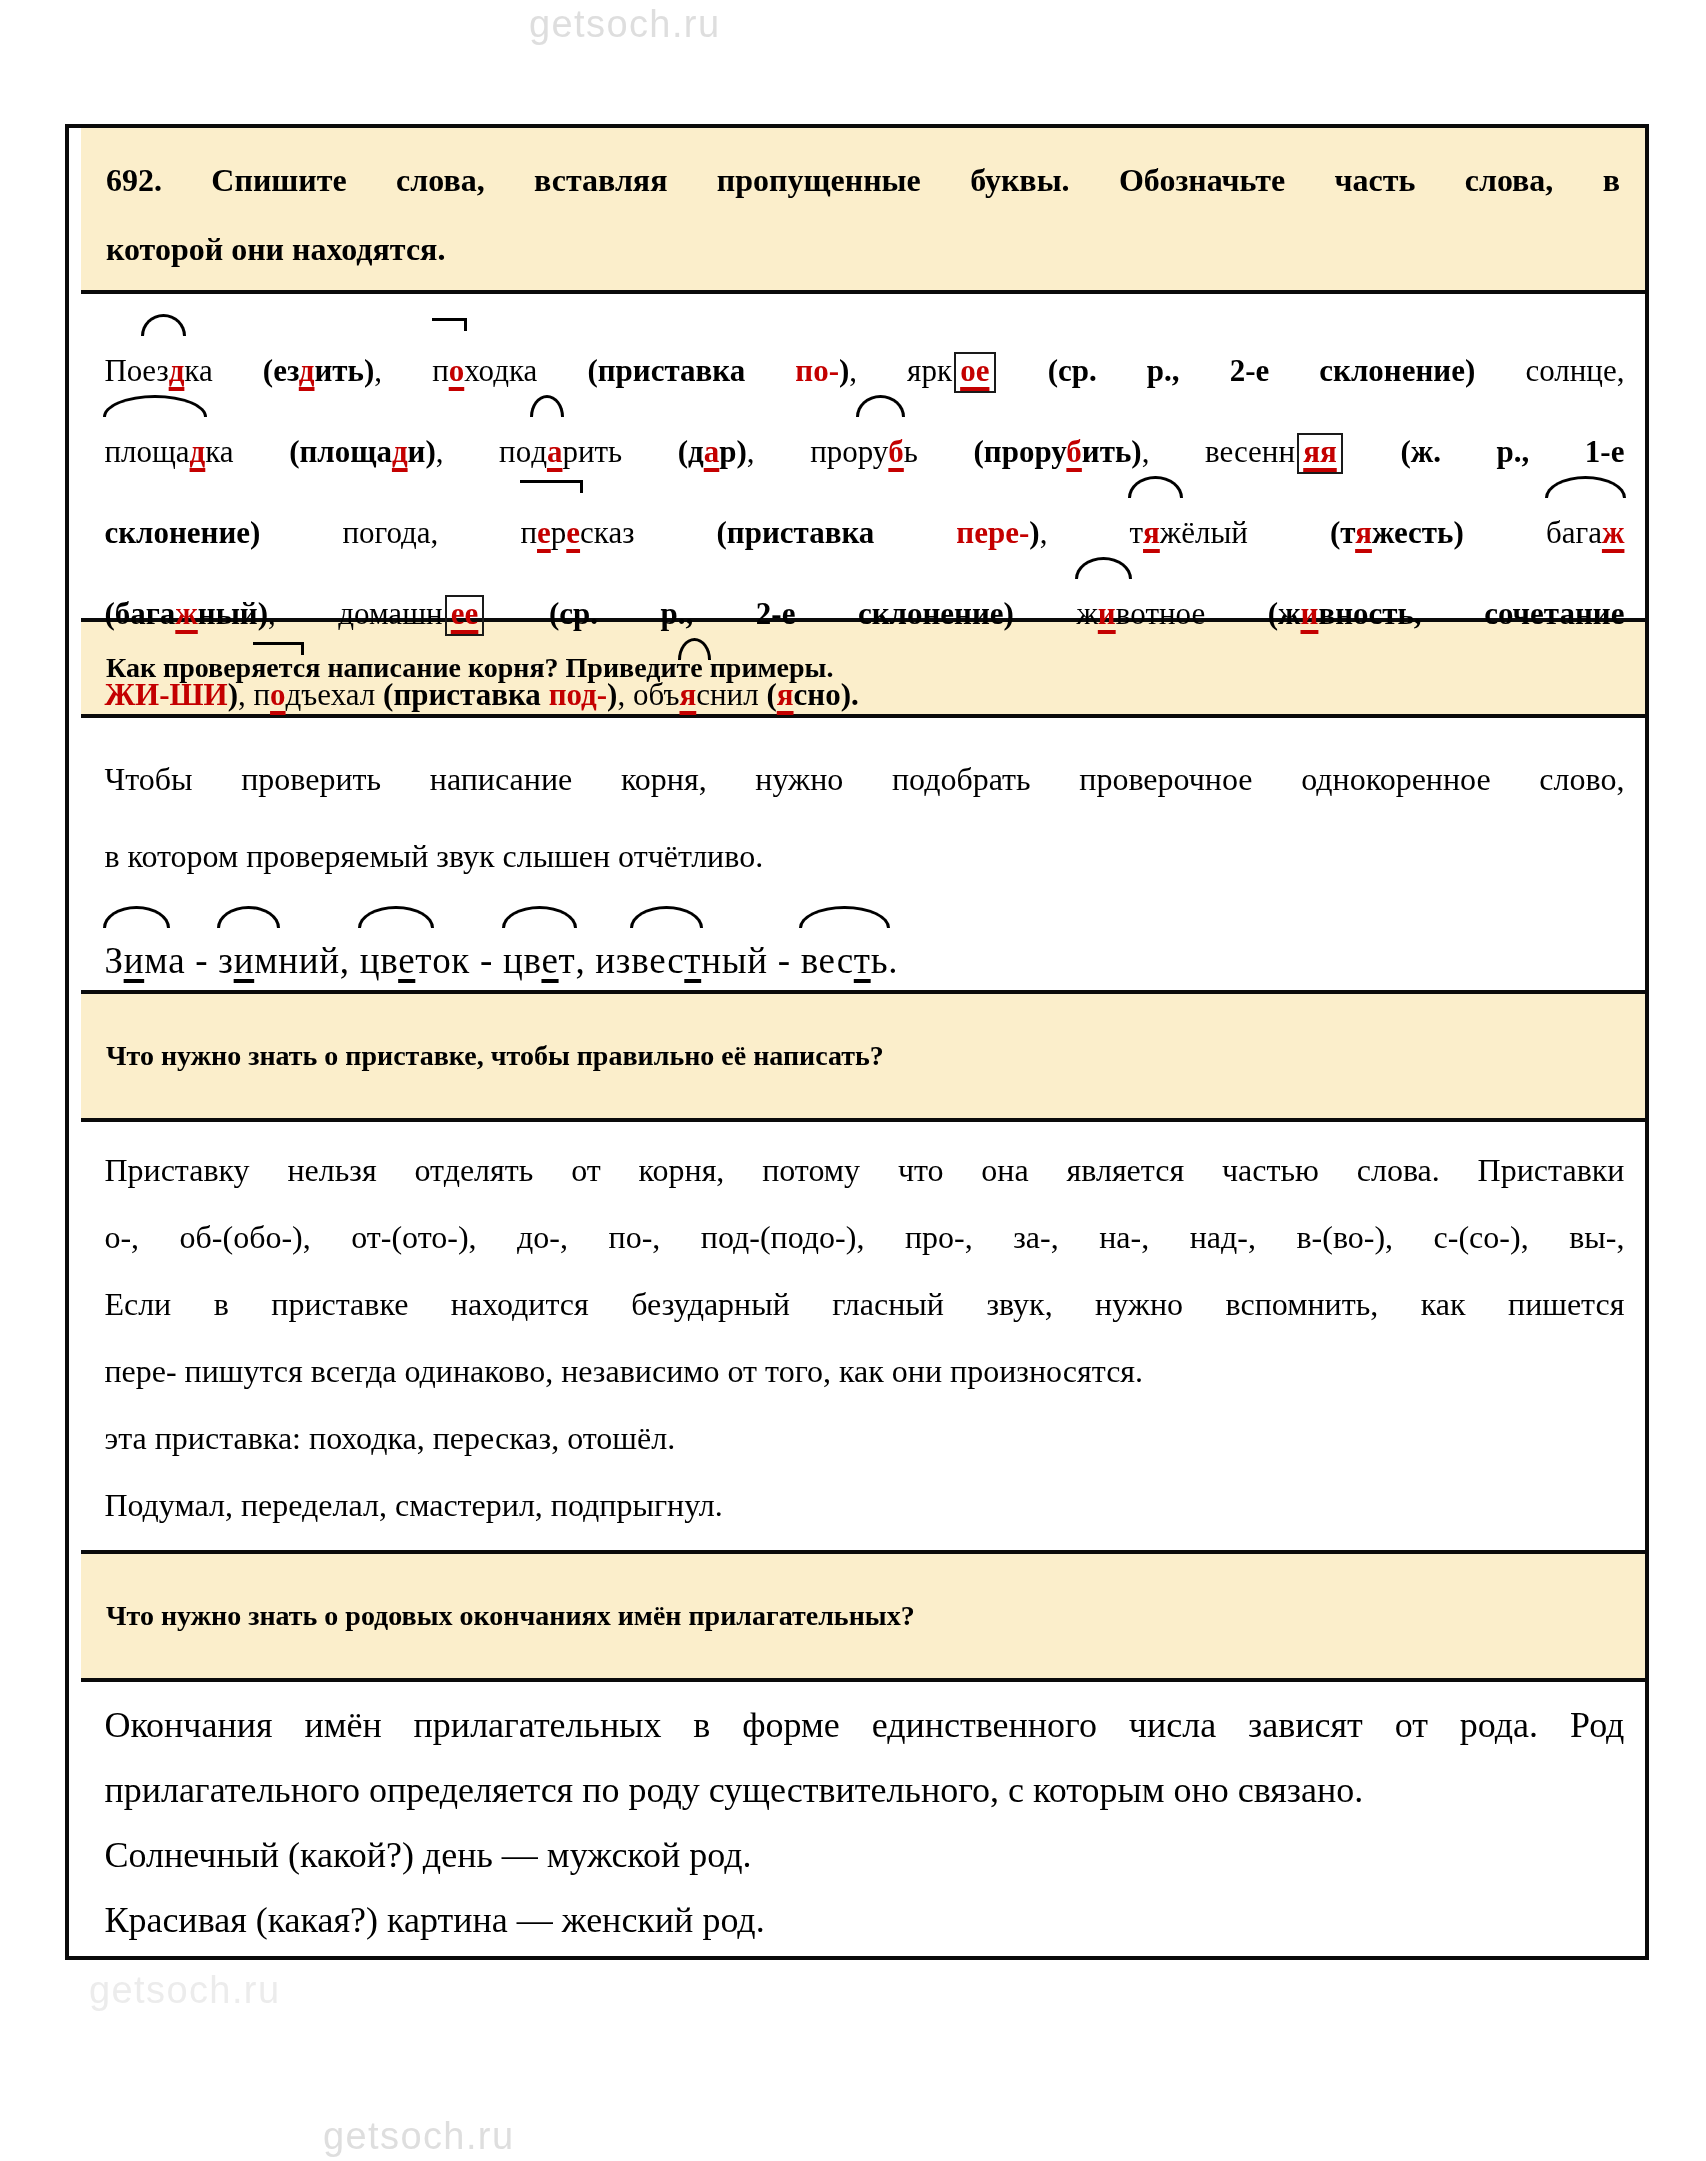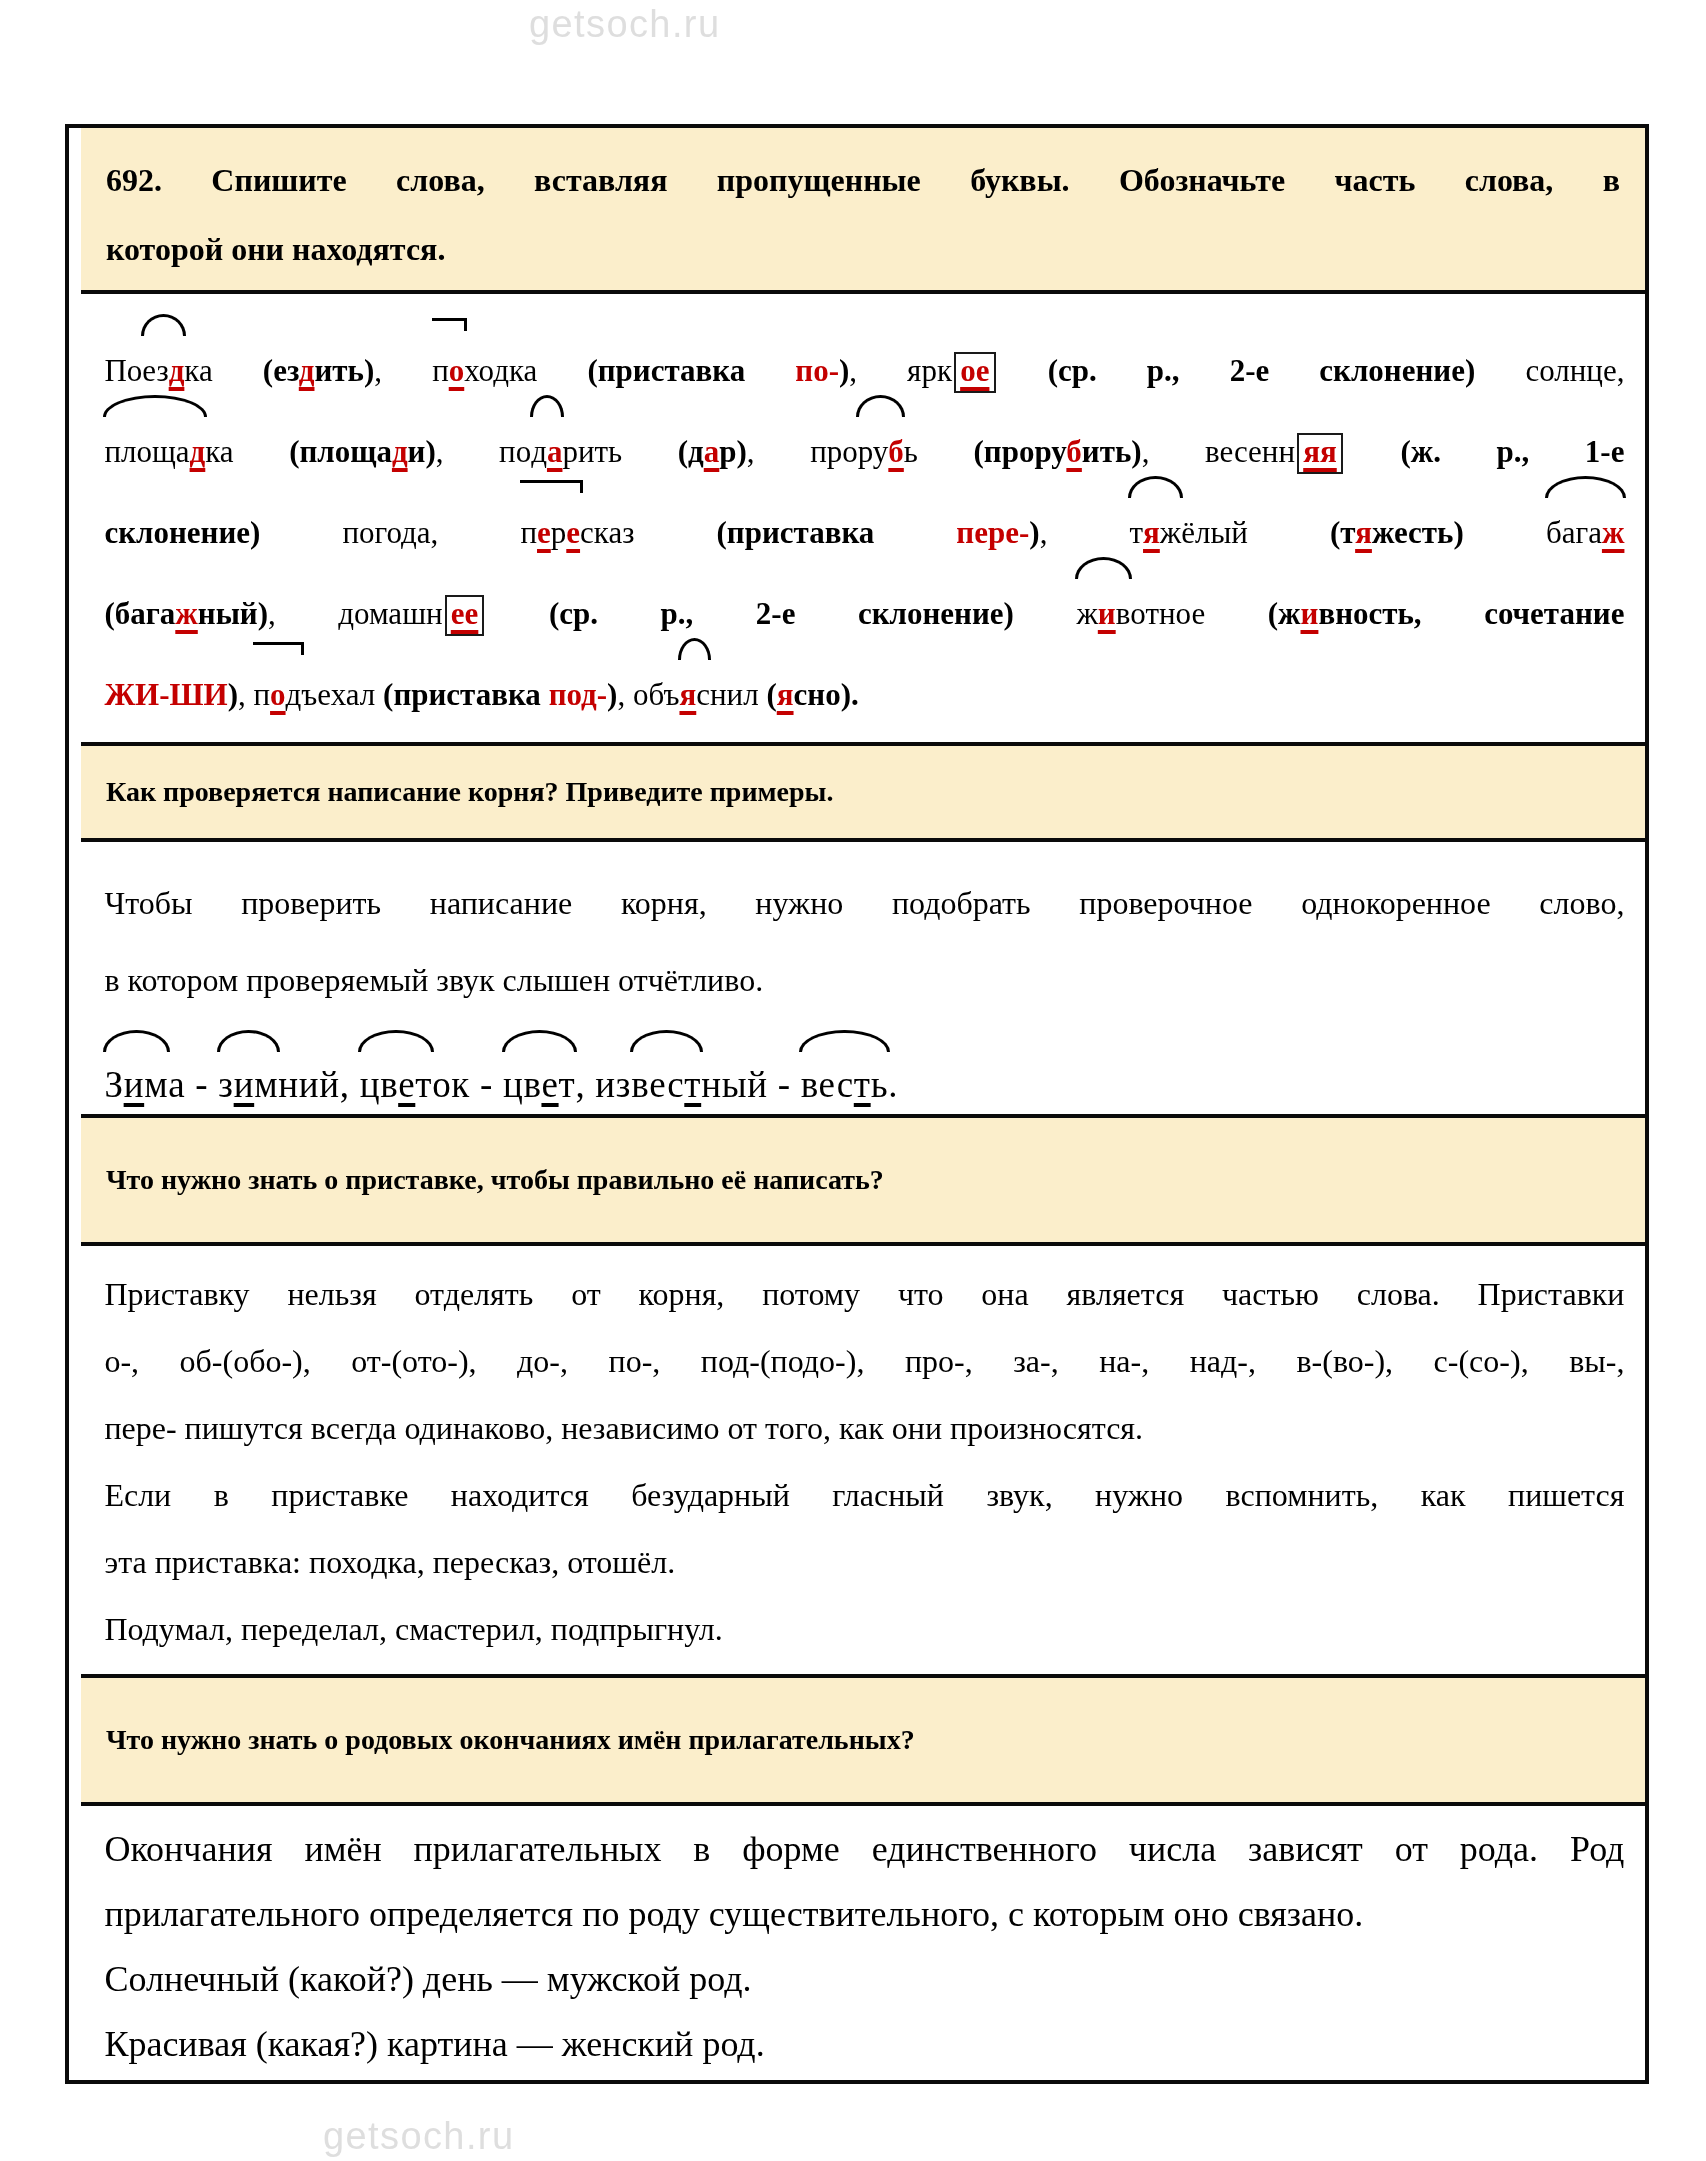--- a/index.html
+++ b/index.html
@@ -16,21 +16,21 @@
     position:absolute;left:65px;top:124px;width:1576px;
     border:4.1px solid #0a0a0a;background:#fff;
   }
   .sec{box-sizing:border-box;border-top:4.1px solid #0a0a0a;margin-left:12px;}
   .sec:first-child{border-top:none;}
   .cream{background:#fbeecb;}
   
   .s-task{height:162px;padding:18px 25px 0 25px;font-weight:700;font-size:32px;}
   .s-task .tline{line-height:69px;}
   
-  .s-words{height:452px;padding:36px 20.6px 0 23.4px;font-size:31px;}
+  .s-words{height:328px;padding:36px 20.6px 0 23.4px;font-size:31px;}
   .s-words .tline{line-height:81px;}
   
   .s-q{display:flex;align-items:center;padding:0 25px;font-weight:700;font-size:28px;}
   .h140{height:96px;}
   .h160{height:128px;}
   
   .s-a1{height:276px;padding:23.4px 20.6px 0 23.4px;font-size:32px;}
   .s-a1 .tline{line-height:77px;}
   .s-a2{height:432px;padding:15px 20.6px 0 23.4px;font-size:32px;}
   .s-a2 .tline{line-height:67px;}
@@ -112,22 +112,22 @@
       </div>
   </div>
 
   <div class="sec s-q h160 cream">
     <span>Что нужно знать о приставке, чтобы правильно её написать?</span>
   </div>
 
   <div class="sec s-a2">
       <div class="tline just"><span>Приставку нельзя отделять от корня, потому что она является частью слова. Приставки</span></div>
       <div class="tline just"><span>о-, об-(обо-), от-(ото-), до-, по-, под-(подо-), про-, за-, на-, над-, в-(во-), с-(со-), вы-,</span></div>
+      <div class="tline just"><span>Если в приставке находится безударный гласный звук, нужно вспомнить, как пишется</span></div>
       <div class="tline"><span>пере- пишутся всегда одинаково, независимо от того, как они произносятся.</span></div>
-      <div class="tline just"><span>Если в приставке находится безударный гласный звук, нужно вспомнить, как пишется</span></div>
       <div class="tline"><span>эта приставка: походка, пересказ, отошёл.</span></div>
       <div class="tline"><span>Подумал, переделал, смастерил, подпрыгнул.</span></div>
     </div>
 
   <div class="sec s-q h160 cream">
     <span>Что нужно знать о родовых окончаниях имён прилагательных?</span>
   </div>
 
   <div class="sec s-a3">
       <div class="tline just"><span>Окончания имён прилагательных в форме единственного числа зависят от рода. Род</span></div>

